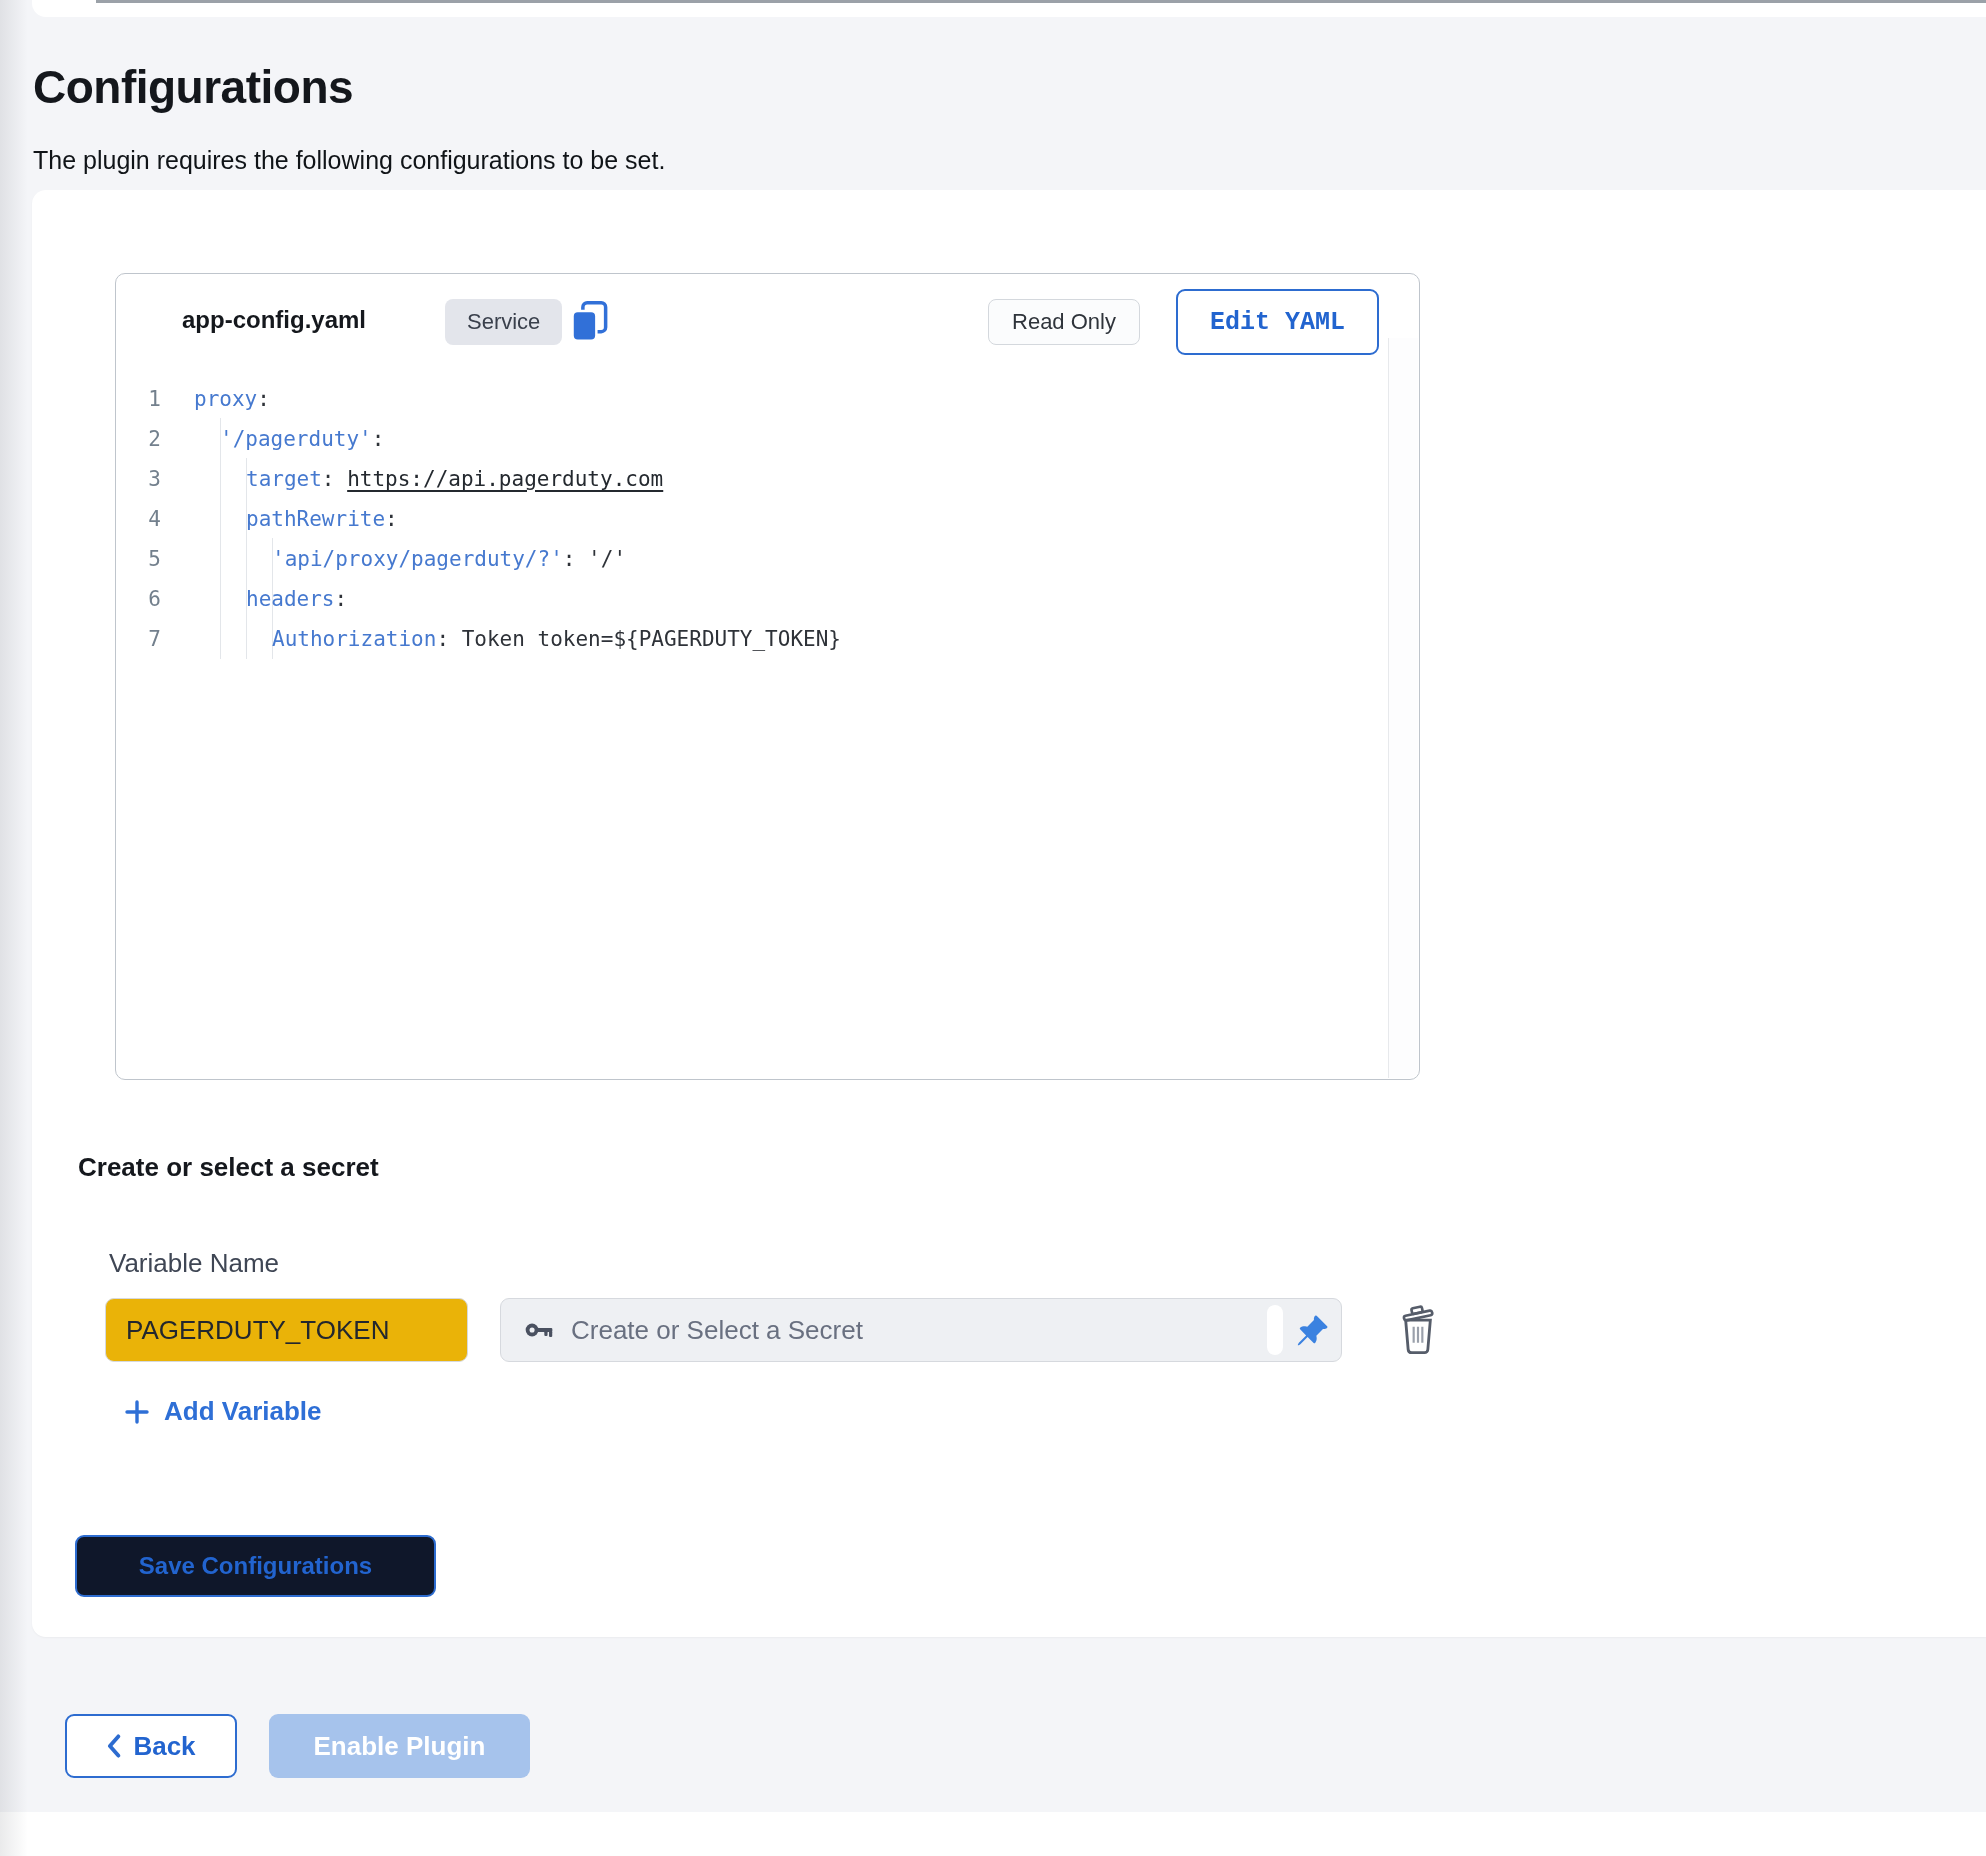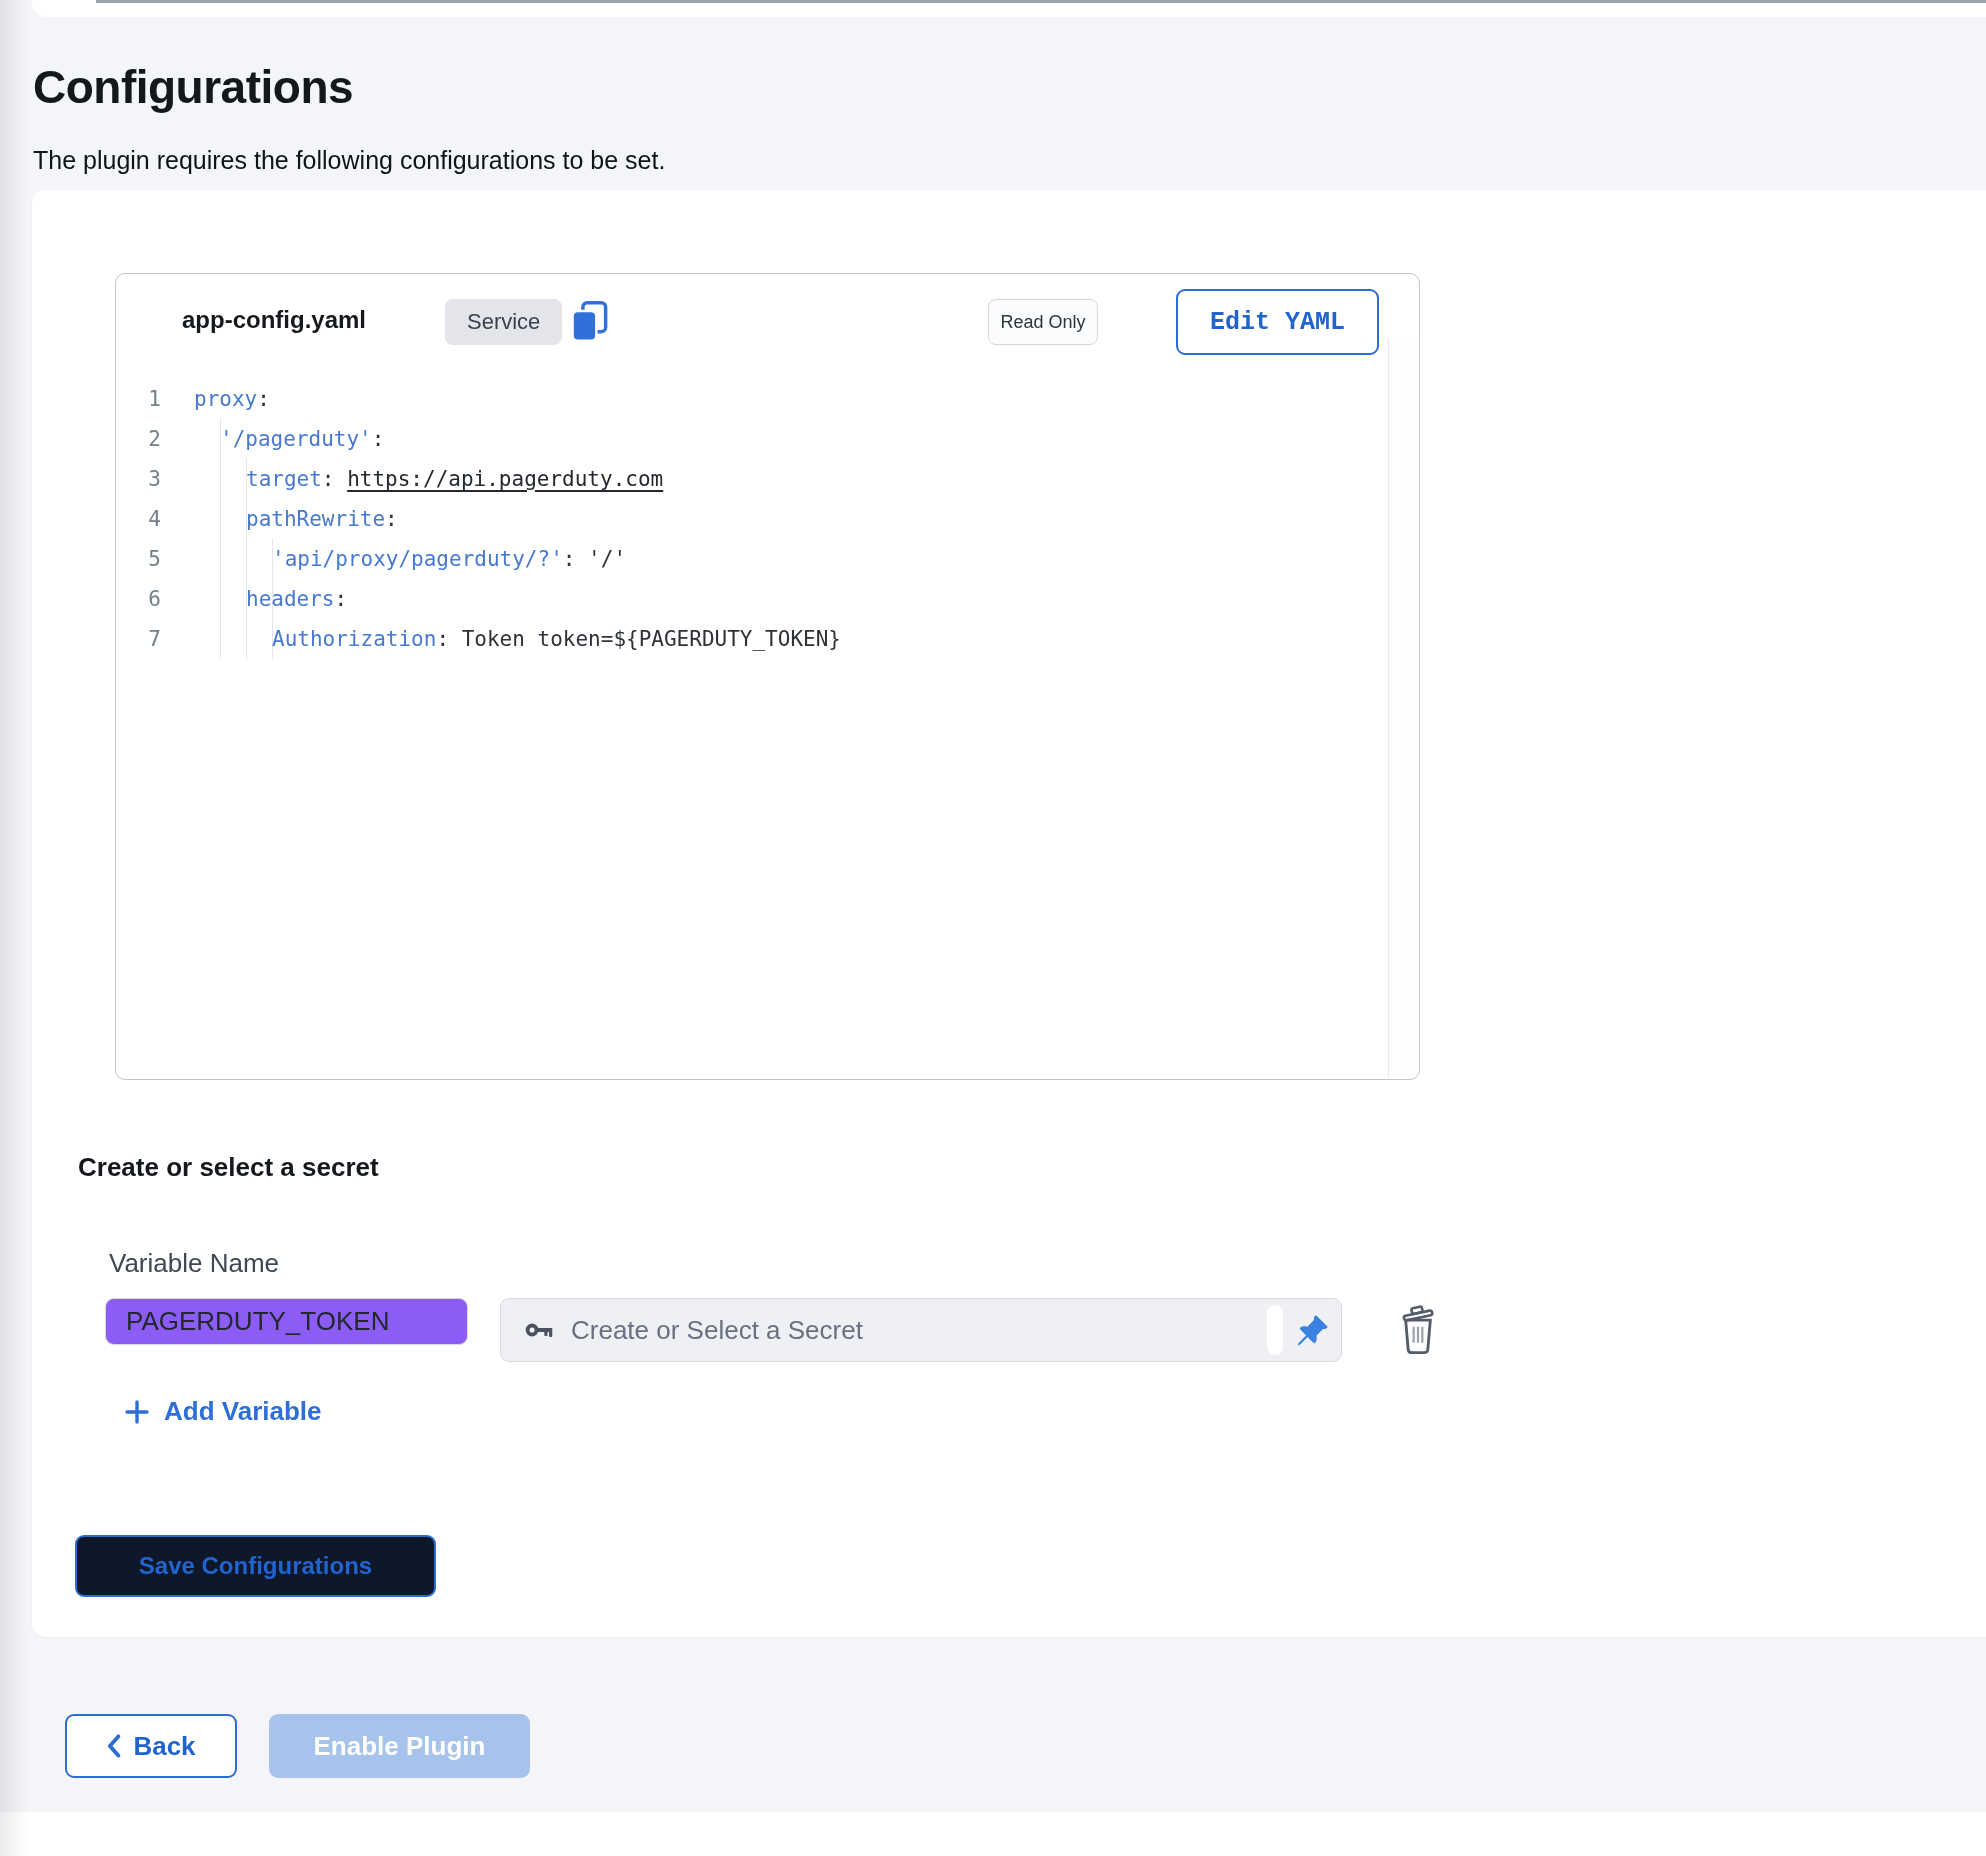--- a/index.html
+++ b/index.html
@@ -21,22 +21,22 @@
   .main-card{position:absolute;left:32px;right:0;top:190px;height:1447px;background:#ffffff;
     border-radius:14px 0 0 14px;box-shadow:0 1px 2px rgba(20,25,35,.04);}
 
   
   .code-card{position:absolute;left:83px;top:83px;width:1303px;height:805px;background:#fff;
     border:1px solid #bfc5cc;border-radius:10px;}
   .filename{position:absolute;left:66px;top:32px;font-size:24px;font-weight:700;color:#15181d;}
   .type-chip{position:absolute;left:307px;top:25px;height:46px;padding:0 22px;display:flex;align-items:center;
     background:#e3e5eb;border-radius:8px;font-size:22px;color:#3a404c;margin-left:22px;}
   .copy-btn{position:absolute;left:452px;top:26px;width:42px;height:44px;border:none;background:transparent;cursor:pointer;padding:0;}
-  .readonly-chip{position:absolute;left:872px;top:25px;width:110px;height:46px;display:flex;align-items:center;justify-content:center;
-    background:#fbfcfd;border:1px solid #d4d8dd;border-radius:8px;font-size:18px;color:#2f343b;box-sizing:border-box;}
+  .readonly-chip{position:absolute;left:872px;top:25px;width:152px;height:46px;display:flex;align-items:center;justify-content:center;
+    background:#fbfcfd;border:1px solid #d4d8dd;border-radius:8px;font-size:22px;color:#2f343b;box-sizing:border-box;}
   .edit-yaml-btn{position:absolute;left:1060px;top:15px;width:203px;height:66px;display:flex;align-items:center;justify-content:center;
     background:#fff;border:2px solid #2d6cd0;border-radius:9px;font-size:25px;font-weight:700;color:#2264cf;cursor:pointer;box-sizing:border-box;font-family:Liberation Mono, monospace;}
 
   .code-body{position:absolute;left:10px;top:88px;right:40px;padding-top:17px;
     font-family:"DejaVu Sans Mono",monospace;font-size:21px;}
   .cl{height:40px;display:flex;align-items:center;white-space:pre;}
   .ln{width:35px;text-align:right;color:#73808d;font-size:21px;flex:none;}
   .ct{margin-left:33px;}
   .t-key{color:#4679cf;}
   .t-plain{color:#2e3238;}
@@ -46,22 +46,22 @@
   .g1{left:104px;top:144px;height:241px;}
   .g2{left:130px;top:184px;height:201px;}
   .g3{left:156px;top:264px;height:121px;}
 
   .scroll-track{position:absolute;right:1px;top:64px;bottom:1px;width:29px;background:#fdfdfe;
     border-left:1px solid #e7e9ec;border-radius:0 0 9px 0;}
 
   
   .secret-heading{position:absolute;left:46px;top:962px;font-size:26px;font-weight:700;color:#15181d;}
   .var-label{position:absolute;left:77px;top:1058px;font-size:26px;color:#3f4654;}
-  .var-input{position:absolute;left:73px;top:1108px;width:363px;height:47px;box-sizing:border-box;
-    border:1px solid #d6d9de;border-radius:9px;background:#8b5cf6;padding:0 20px;
+  .var-input{position:absolute;left:73px;top:1108px;width:363px;height:64px;box-sizing:border-box;
+    border:1px solid #d6d9de;border-radius:9px;background:#eab308;padding:0 20px;
     font-family:"Liberation Sans",sans-serif;font-size:26px;color:#23272e;}
   .secret-select{position:absolute;left:468px;top:1108px;width:842px;height:64px;box-sizing:border-box;
     background:#eef0f3;border:1px solid #d6d9de;border-radius:9px;display:flex;align-items:center;
     padding-left:22px;cursor:pointer;}
   .secret-placeholder{font-size:26px;color:#697080;margin-left:16px;}
   .select-divider{position:absolute;right:58px;top:6px;width:16px;height:50px;background:#fff;border-radius:8px;}
   .pin-btn{position:absolute;right:12px;top:15px;width:34px;height:34px;border:none;background:transparent;padding:0;cursor:pointer;}
   .trash-btn{position:absolute;left:1364px;top:1114px;width:44px;height:54px;border:none;background:transparent;padding:0;cursor:pointer;}
 
   .add-var{position:absolute;left:92px;top:1206px;display:flex;align-items:center;gap:14px;

